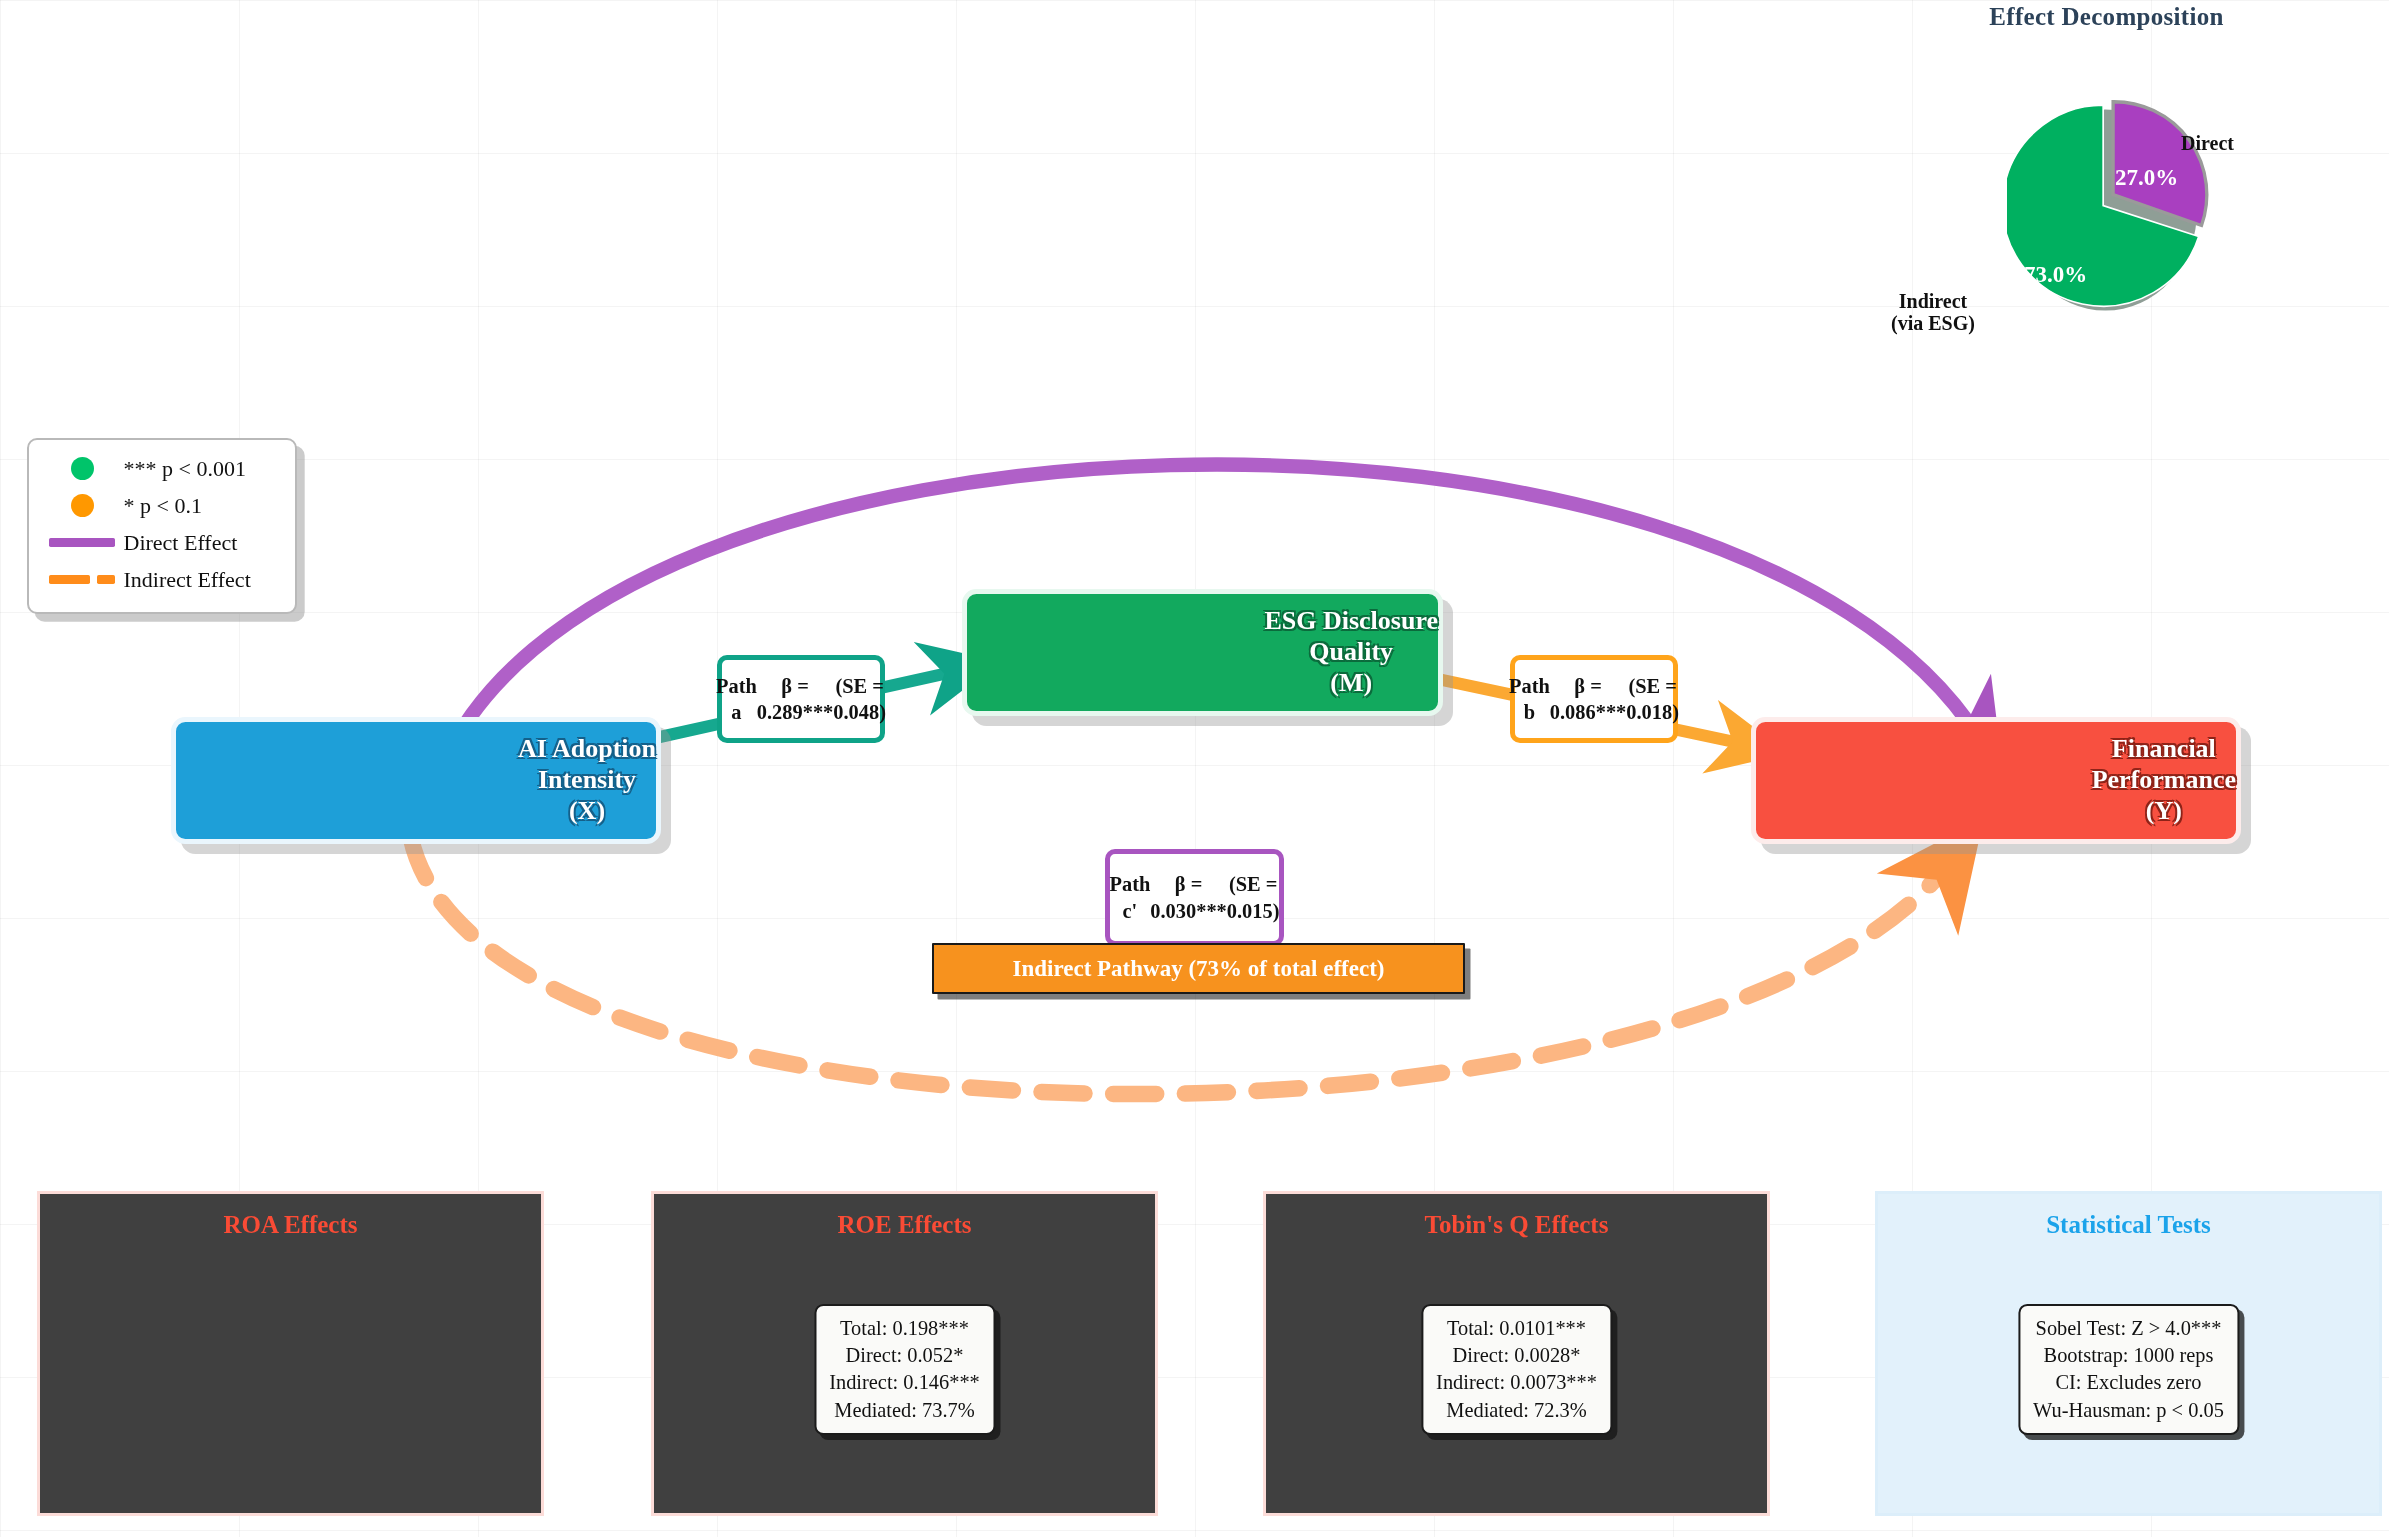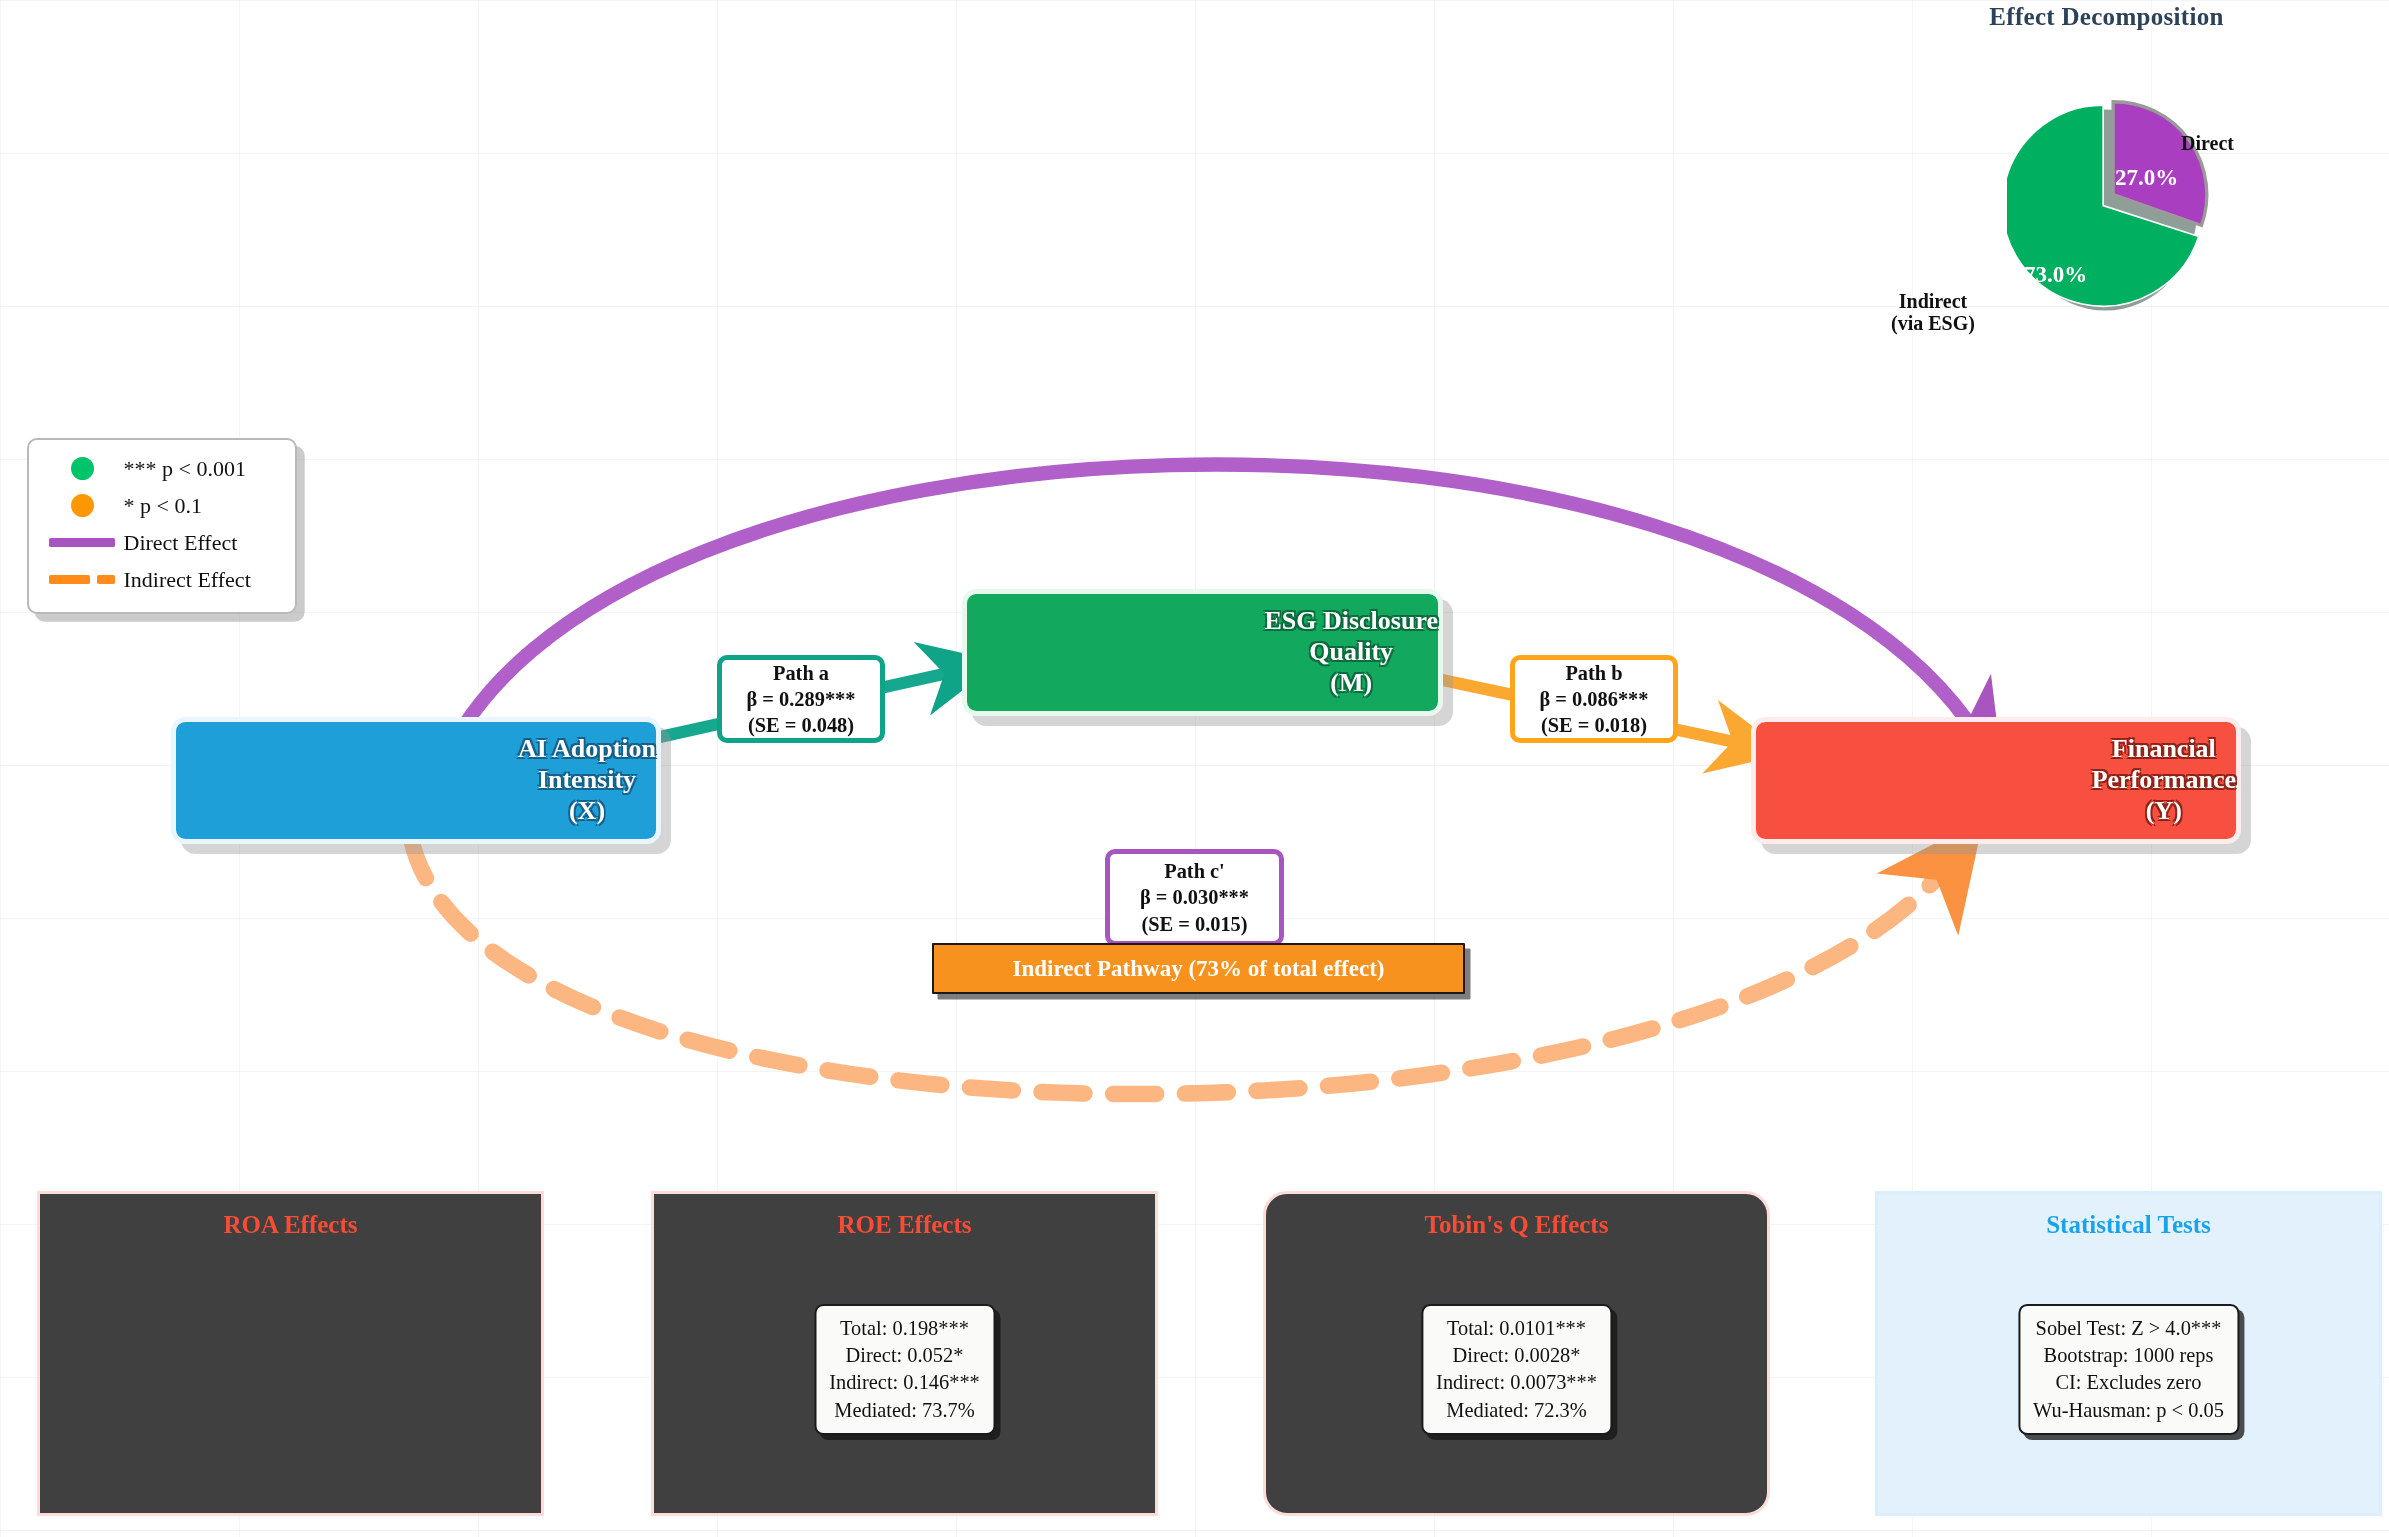--- a/index.html
+++ b/index.html
@@ -45,21 +45,21 @@
   .node span{display:block;}
   #node-x{left:171px;top:717px;width:480px;height:117px;background:#1E9FD8;
     border:5.5px solid #eaf6fd;text-shadow:-1.7px -1.7px 0 #14608a,1.7px -1.7px 0 #14608a,-1.7px 1.7px 0 #14608a,1.7px 1.7px 0 #14608a;}
   #node-m{left:962px;top:589px;width:471px;height:117px;background:#12A95E;
     border:5.5px solid #e7f8ef;text-shadow:-1.7px -1.7px 0 #0b6b3c,1.7px -1.7px 0 #0b6b3c,-1.7px 1.7px 0 #0b6b3c,1.7px 1.7px 0 #0b6b3c;}
   #node-y{left:1751px;top:717px;width:480px;height:117px;background:#F85040;
     border:5.5px solid #fdeceb;text-shadow:-1.7px -1.7px 0 #8e2318,1.7px -1.7px 0 #8e2318,-1.7px 1.7px 0 #8e2318,1.7px 1.7px 0 #8e2318;}
 
   
   .plabel{position:absolute;background:#ffffff;border-radius:10px;
-    display:flex;flex-direction:column;align-items:center;justify-content:center;
+    display:flex;flex-direction:row;align-items:center;justify-content:center;
     font-size:20.4px;font-weight:bold;color:#111;line-height:1.28;text-align:center;
     padding:5.5px 8.8px;box-sizing:border-box;}
   #label-a{left:717px;top:655px;width:168px;height:88px;border:5px solid #0FA388;}
   #label-b{left:1510px;top:655px;width:168px;height:88px;border:5px solid #FFA41B;}
   #label-c{left:1105px;top:849px;width:179px;height:97px;border:5px solid #A855C0;}
 
   #banner{position:absolute;left:932px;top:943px;width:529px;height:47px;background:#F7921E;
     border:2.8px solid #1a1a1a;border-radius:1px;display:flex;align-items:center;justify-content:center;
     font-size:23px;font-weight:bold;color:#ffffff;box-shadow:5.5px 5.5px 0 rgba(20,20,20,.55);}
 
@@ -68,21 +68,21 @@
   .panel.red{background:#404040;border:3.9px solid #FCDCD8;}
   .panel.blue{background:#E2F1FB;border:3.9px solid #DCEEFA;}
   .panel-title{text-align:center;font-size:25px;font-weight:bold;margin-top:16.5px;}
   .red .panel-title{color:#FA4B35;}
   .blue .panel-title{color:#1BA3EA;}
   .panel-box{position:absolute;left:50%;transform:translateX(-50%);top:110px;
     background:#FAFAF8;border:2.8px solid #1b1b1b;border-radius:8.8px;
     padding:8.8px 13.2px;font-size:20.4px;line-height:1.34;color:#111;text-align:center;white-space:nowrap;
     box-shadow:5px 5px 0 rgba(20,20,20,.75);}
   #panel-roa{left:37px;} #panel-roe{left:651px;}
-  #panel-tobinq{left:1263px;border-radius:24px;} #panel-stats{left:1875px;}
+  #panel-tobinq{left:1263px;} #panel-stats{left:1875px;}
 </style>
 </head>
 <body>
 
 <div id="grid"></div>
 
 <svg id="paths" viewBox="0 0 4333 2788">
   <defs>
     <marker id="mk-teal" markerWidth="7" markerHeight="7" refX="3.4" refY="3.5" orient="auto">
       <path d="M0,0.4 L6.6,3.5 L0,6.6 L1.9,3.5 Z" fill="#0FA388"></path>

